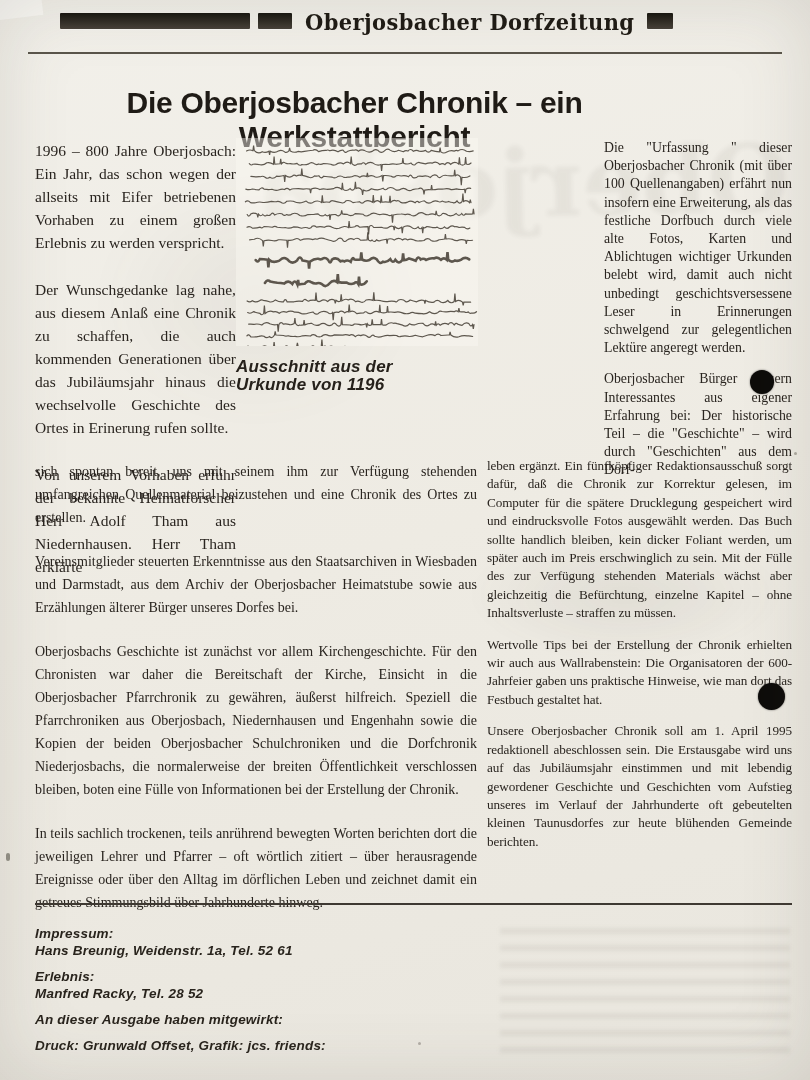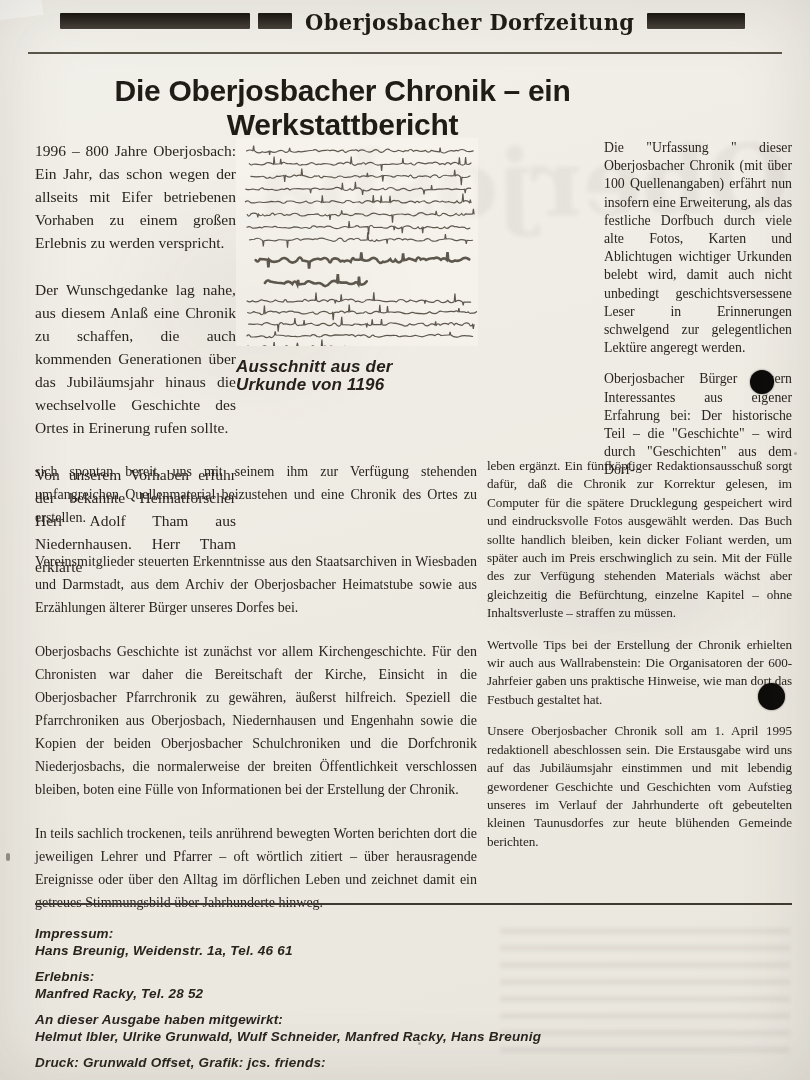--- a/index.html
+++ b/index.html
@@ -33,36 +33,36 @@
     position:absolute; left:500px; top:928px; width:290px; height:135px;
     background:repeating-linear-gradient(180deg,rgba(70,64,54,.07) 0 6px,transparent 6px 17px);
     filter:blur(2px); pointer-events:none;
   }
   .speck{position:absolute; background:#4a453d; border-radius:50%;}
   .speck-1{left:6px; top:853px; width:4px; height:8px; opacity:.55; border-radius:2px;}
   .speck-2{left:794px; top:452px; width:3px; height:3px; opacity:.4;}
   .speck-3{left:418px; top:1042px; width:3px; height:3px; opacity:.35;}
 
   
-  .masthead{position:absolute; top:12px; left:60px; width:685px; height:18px;
+  .masthead{position:absolute; top:12px; left:60px; width:613px; height:18px;
     display:flex; align-items:center;}
   .bar{height:16px; background:linear-gradient(#17140f,#474139); border-radius:1px;
     box-shadow:0 1px 0 rgba(255,255,255,.4);}
   .bar-long{width:190px;}
   .bar-short{width:34px; margin-left:8px;}
   .bar-right{flex:1;}
   .masthead-title{
     padding:0 13px; font-family:"DejaVu Serif",serif; font-weight:bold;
     font-size:21px; letter-spacing:.4px; color:#1e1a14; white-space:nowrap;
     transform:scaleY(1.08);
   }
   .rule-top{position:absolute; top:52px; left:28px; width:754px; height:2px; background:#5a554b;}
 
   .article-title{
-    position:absolute; top:74px; left:0; width:685px; margin:0; text-align:center;
+    position:absolute; top:74px; left:0; width:685px; margin:12px; text-align:center;
     font-family:"Liberation Sans",sans-serif; font-weight:bold; font-size:30px;
     letter-spacing:-.3px; color:#1f1b16;
   }
 
   
   .col p{margin:0 0 21px; text-align:justify;}
   .col p:last-child{margin-bottom:0;}
   .col-left{position:absolute; left:35px; top:139px; width:201px;
     font-size:15.5px; line-height:23px;}
   .col-left p{margin-bottom:24px;}
@@ -163,29 +163,28 @@
     <p>leben ergänzt. Ein fünfköpfiger Redaktionsausschuß sorgt dafür, daß die Chronik zur Korrektur gelesen, im Computer für die spätere Drucklegung gespeichert wird und eindrucksvolle Fotos ausgewählt werden. Das Buch sollte handlich bleiben, kein dicker Foliant werden, um später auch im Preis erschwinglich zu sein. Mit der Fülle des zur Verfügung stehenden Materials wächst aber gleichzeitig die Befürchtung, einzelne Kapitel – ohne Inhaltsverluste – straffen zu müssen.</p>
     <p>Wertvolle Tips bei der Erstellung der Chronik erhielten wir auch aus Wallrabenstein: Die Organisatoren der 600-Jahrfeier gaben uns praktische Hinweise, wie man dort das Festbuch gestaltet hat.</p>
     <p>Unsere Oberjosbacher Chronik soll am 1. April 1995 redaktionell abeschlossen sein. Die Erstausgabe wird uns auf das Jubiläumsjahr einstimmen und mit lebendig gewordener Geschichte und Geschichten vom Aufstieg unseres im Verlauf der Jahrhunderte oft gebeutelten kleinen Taunusdorfes zur heute blühenden Gemeinde berichten.</p>
   </section>
 
   <div class="rule-bottom"></div>
 
   <footer class="impressum">
     <div class="imp-sec">
       <div>Impressum:</div>
-      <div>Hans Breunig, Weidenstr. 1a, Tel. 46 61</div>
+      <div>Hans Breunig, Weidenstr. 1a, Tel. 52 61</div>
     </div>
     <div class="imp-sec">
       <div>Erlebnis:</div>
       <div>Manfred Racky, Tel. 28 52</div>
     </div>
     <div class="imp-sec">
       <div>An dieser Ausgabe haben mitgewirkt:</div>
-      <div>Helmut Ibler, Ulrike Grunwald, Wulf Schneider, Manfred Racky, Hans Breunig</div>
     </div>
     <div class="imp-sec">
       <div>Druck: Grunwald Offset, Grafik: jcs. friends:</div>
     </div>
   </footer>
 
   <div class="hole hole-1"></div>
   <div class="hole hole-2"></div>
   <div class="speck speck-1"></div>
   <div class="speck speck-2"></div>

